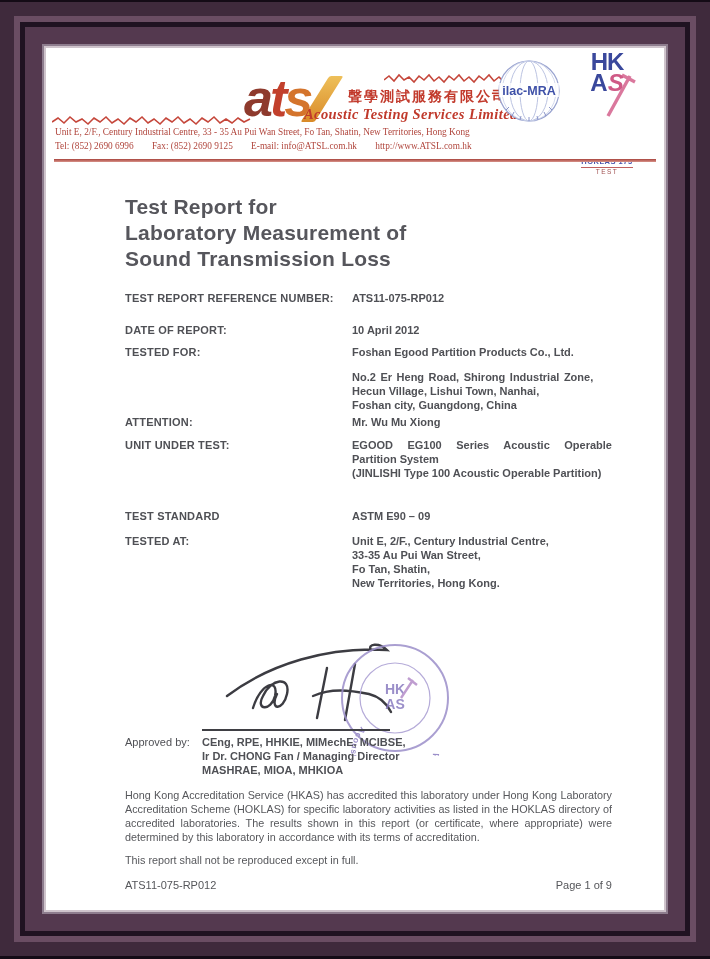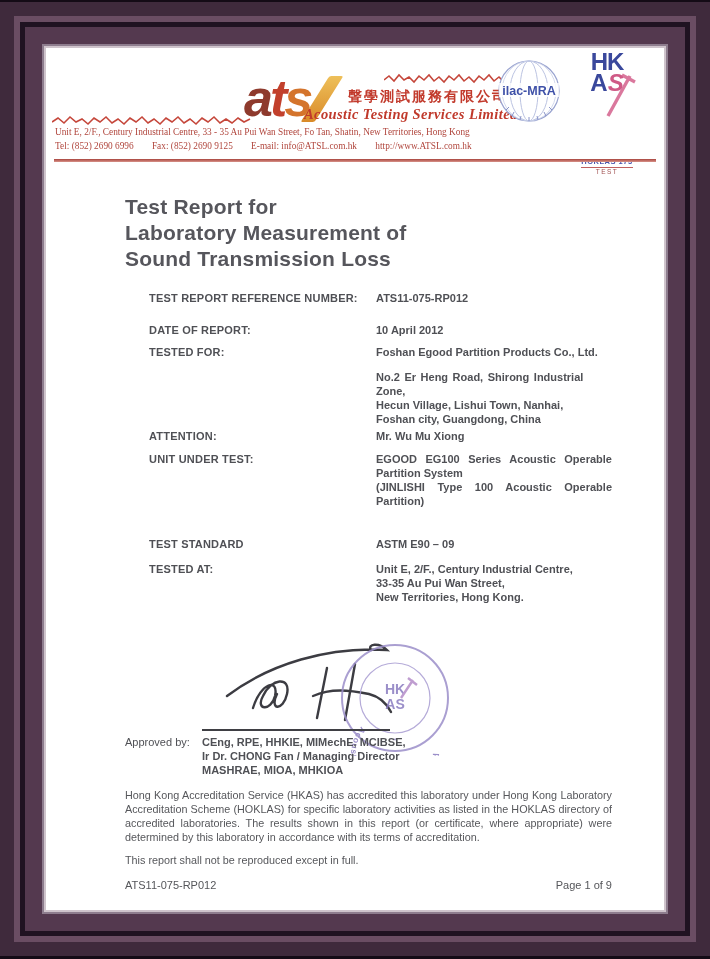--- a/index.html
+++ b/index.html
@@ -58,21 +58,21 @@
   .hoklas-line1 { display:inline-block; font-size:7.5px; font-weight:bold; color:#4a54aa;
     letter-spacing:0.5px; border-bottom:1px solid #c06060; padding-bottom:1px; }
   .hoklas-line2 { font-size:6.5px; color:#a05050; letter-spacing:1.5px; }
   
   .title-block { position:absolute; left:79px; top:146px; font-size:21px; font-weight:bold;
     color:#56565c; line-height:26px; letter-spacing:0.2px; }
   
   .fields { position:absolute; left:79px; top:243px; width:487px;
     font-size:11px; font-weight:bold; color:#4f5055; line-height:14px; }
   .field-row { display:flex; }
-  .field-label { width:227px; flex:none; letter-spacing:0.2px;margin-left:24px; }
+  .field-label { width:227px; flex:none; letter-spacing:0.2px; }
   .field-value { flex:1; }
   .field-value .just { text-align:justify; }
   .field-value .spread { word-spacing:1.5px; }
   .mb18{margin-bottom:18px} .mb8{margin-bottom:8px} .mb11{margin-bottom:11px}
   .mb3{margin-bottom:3px} .mb9{margin-bottom:9px} .mb29{margin-bottom:29px}
   
   .sig-svg   { position:absolute; left:163px; top:586px; }
   .stamp-svg { position:absolute; left:291px; top:592px; opacity:0.85; }
   .approved-label { position:absolute; left:79px; top:688px; font-size:11px; color:#4f5055; }
   .sig-line { position:absolute; left:156px; top:681px; width:188px; height:2px; background:#3f3f44; }
@@ -194,20 +194,21 @@
         <div class="field-label">TEST STANDARD</div>
         <div class="field-value">
           <div>ASTM E90 – 09</div>
         </div>
       </div>
       <div class="field-row">
         <div class="field-label">TESTED AT:</div>
         <div class="field-value">
           <div>Unit E, 2/F., Century Industrial Centre,</div>
           <div>33-35 Au Pui Wan Street,</div>
+          <div>Fo Tan, Shatin,</div>
           <div>New Territories, Hong Kong.</div>
         </div>
       </div>
     </div>
 
     <svg class="sig-svg" width="190" height="100" viewBox="0 0 190 100">
       <g fill="none" stroke="#3c3c42" stroke-width="2.4" stroke-linecap="round">
         <path d="M18 62 C 60 30, 120 12, 178 16 C 170 8, 158 10, 162 16"></path>
         <path d="M44 74 C 52 48, 70 44, 66 62 C 62 78, 46 76, 54 62 C 62 44, 82 42, 78 60 C 74 78, 60 76, 68 60"></path>
         <path d="M118 34 C 114 54, 110 74, 108 84"></path>

